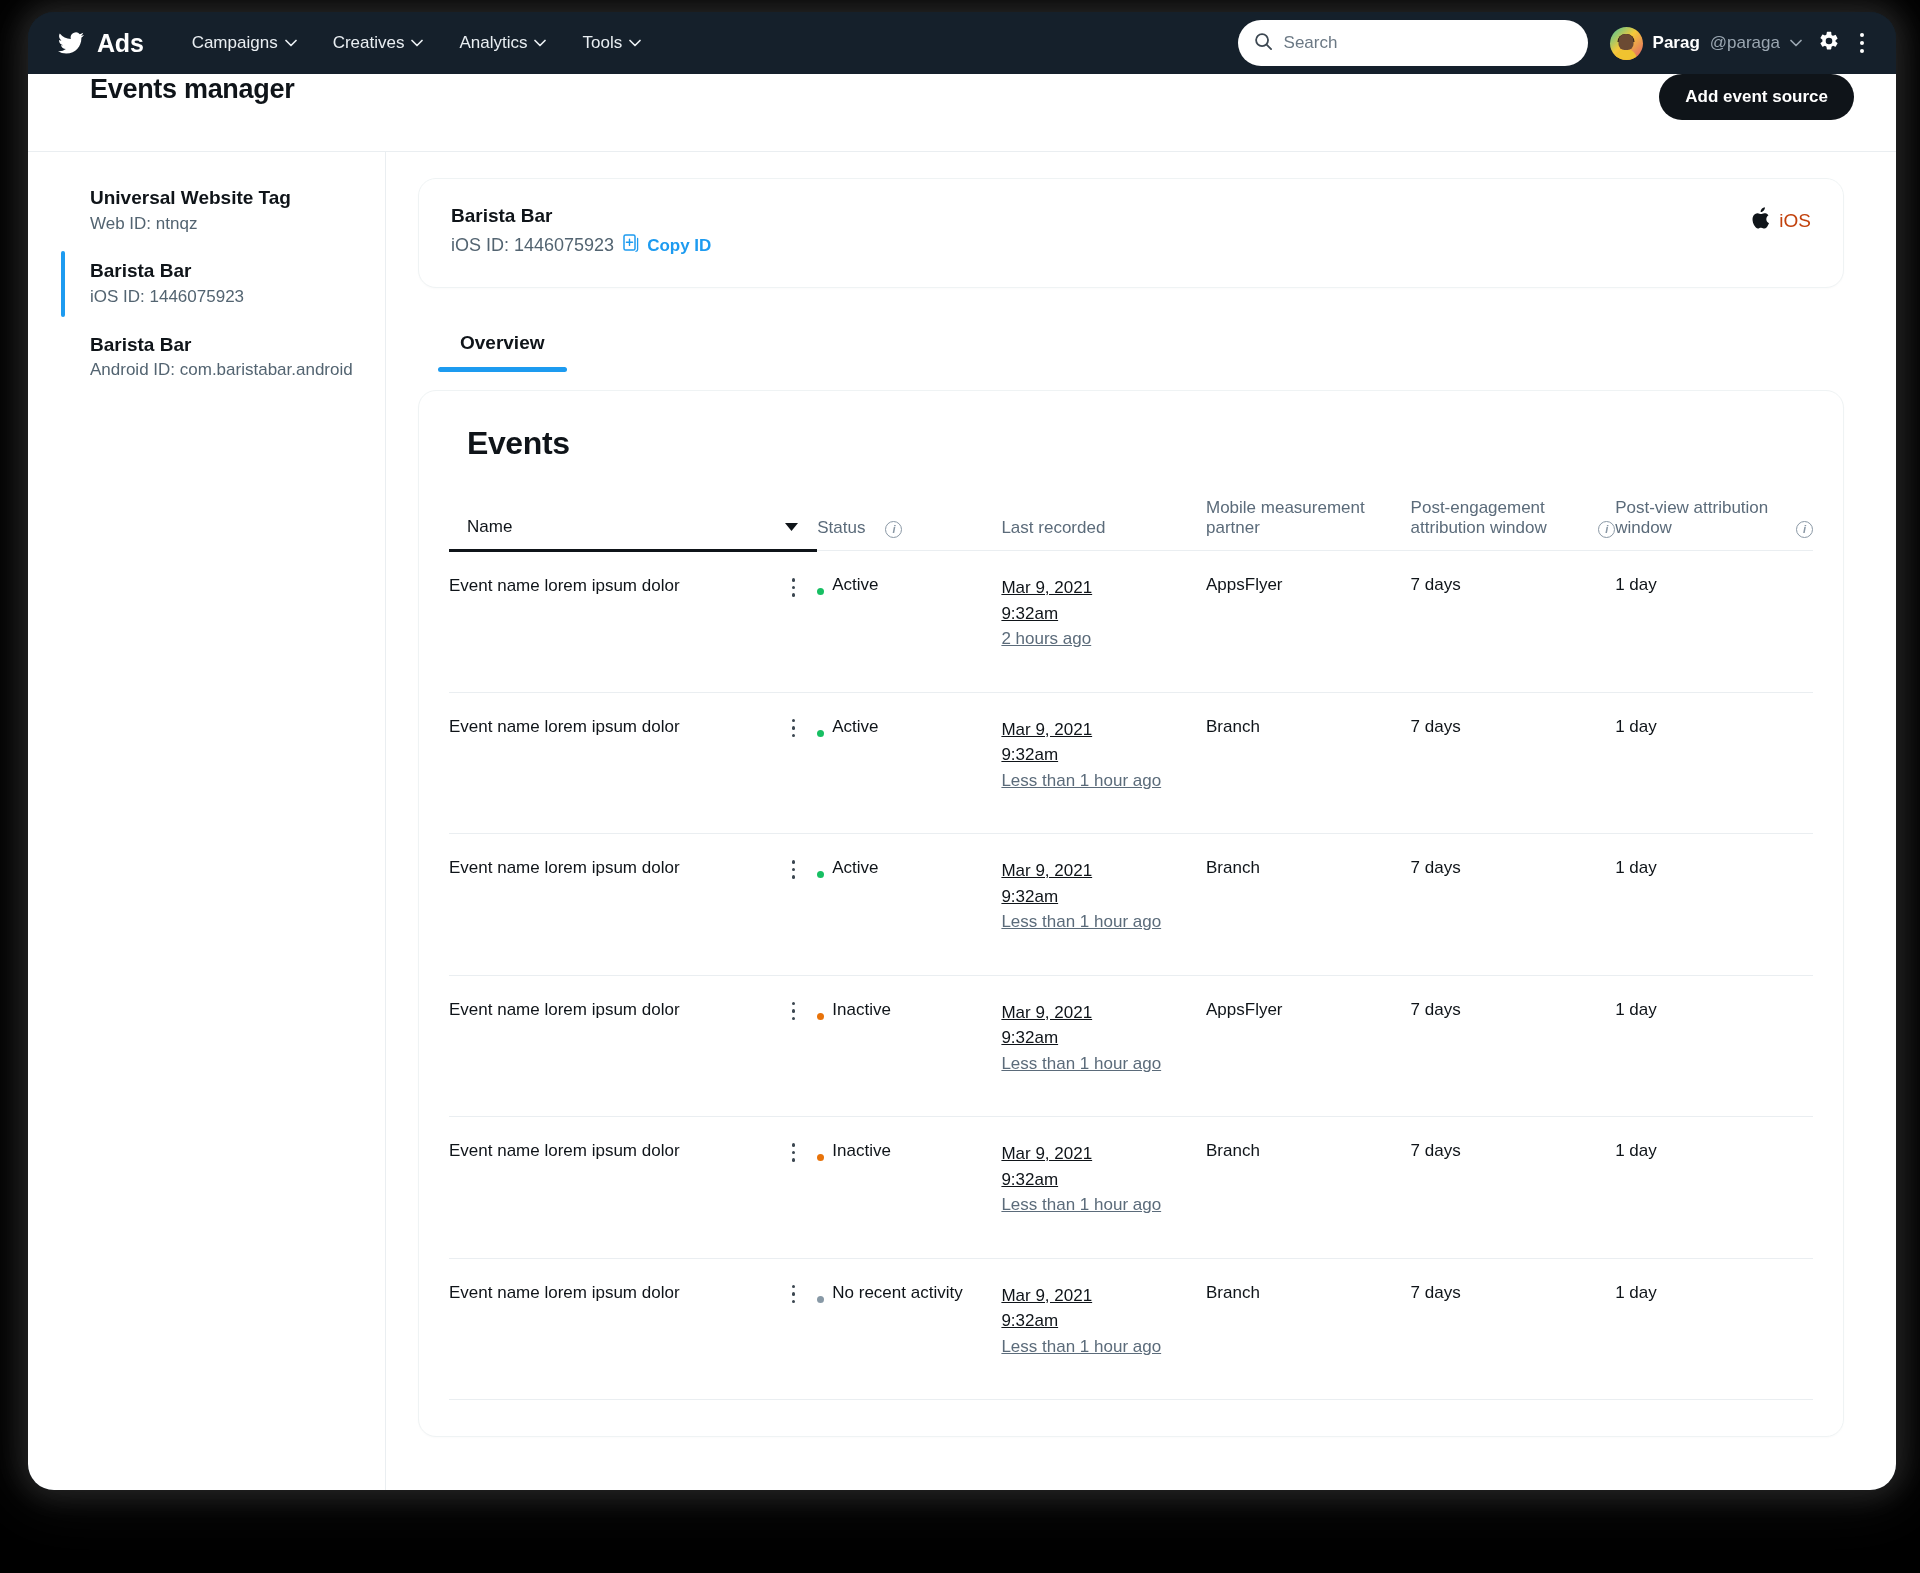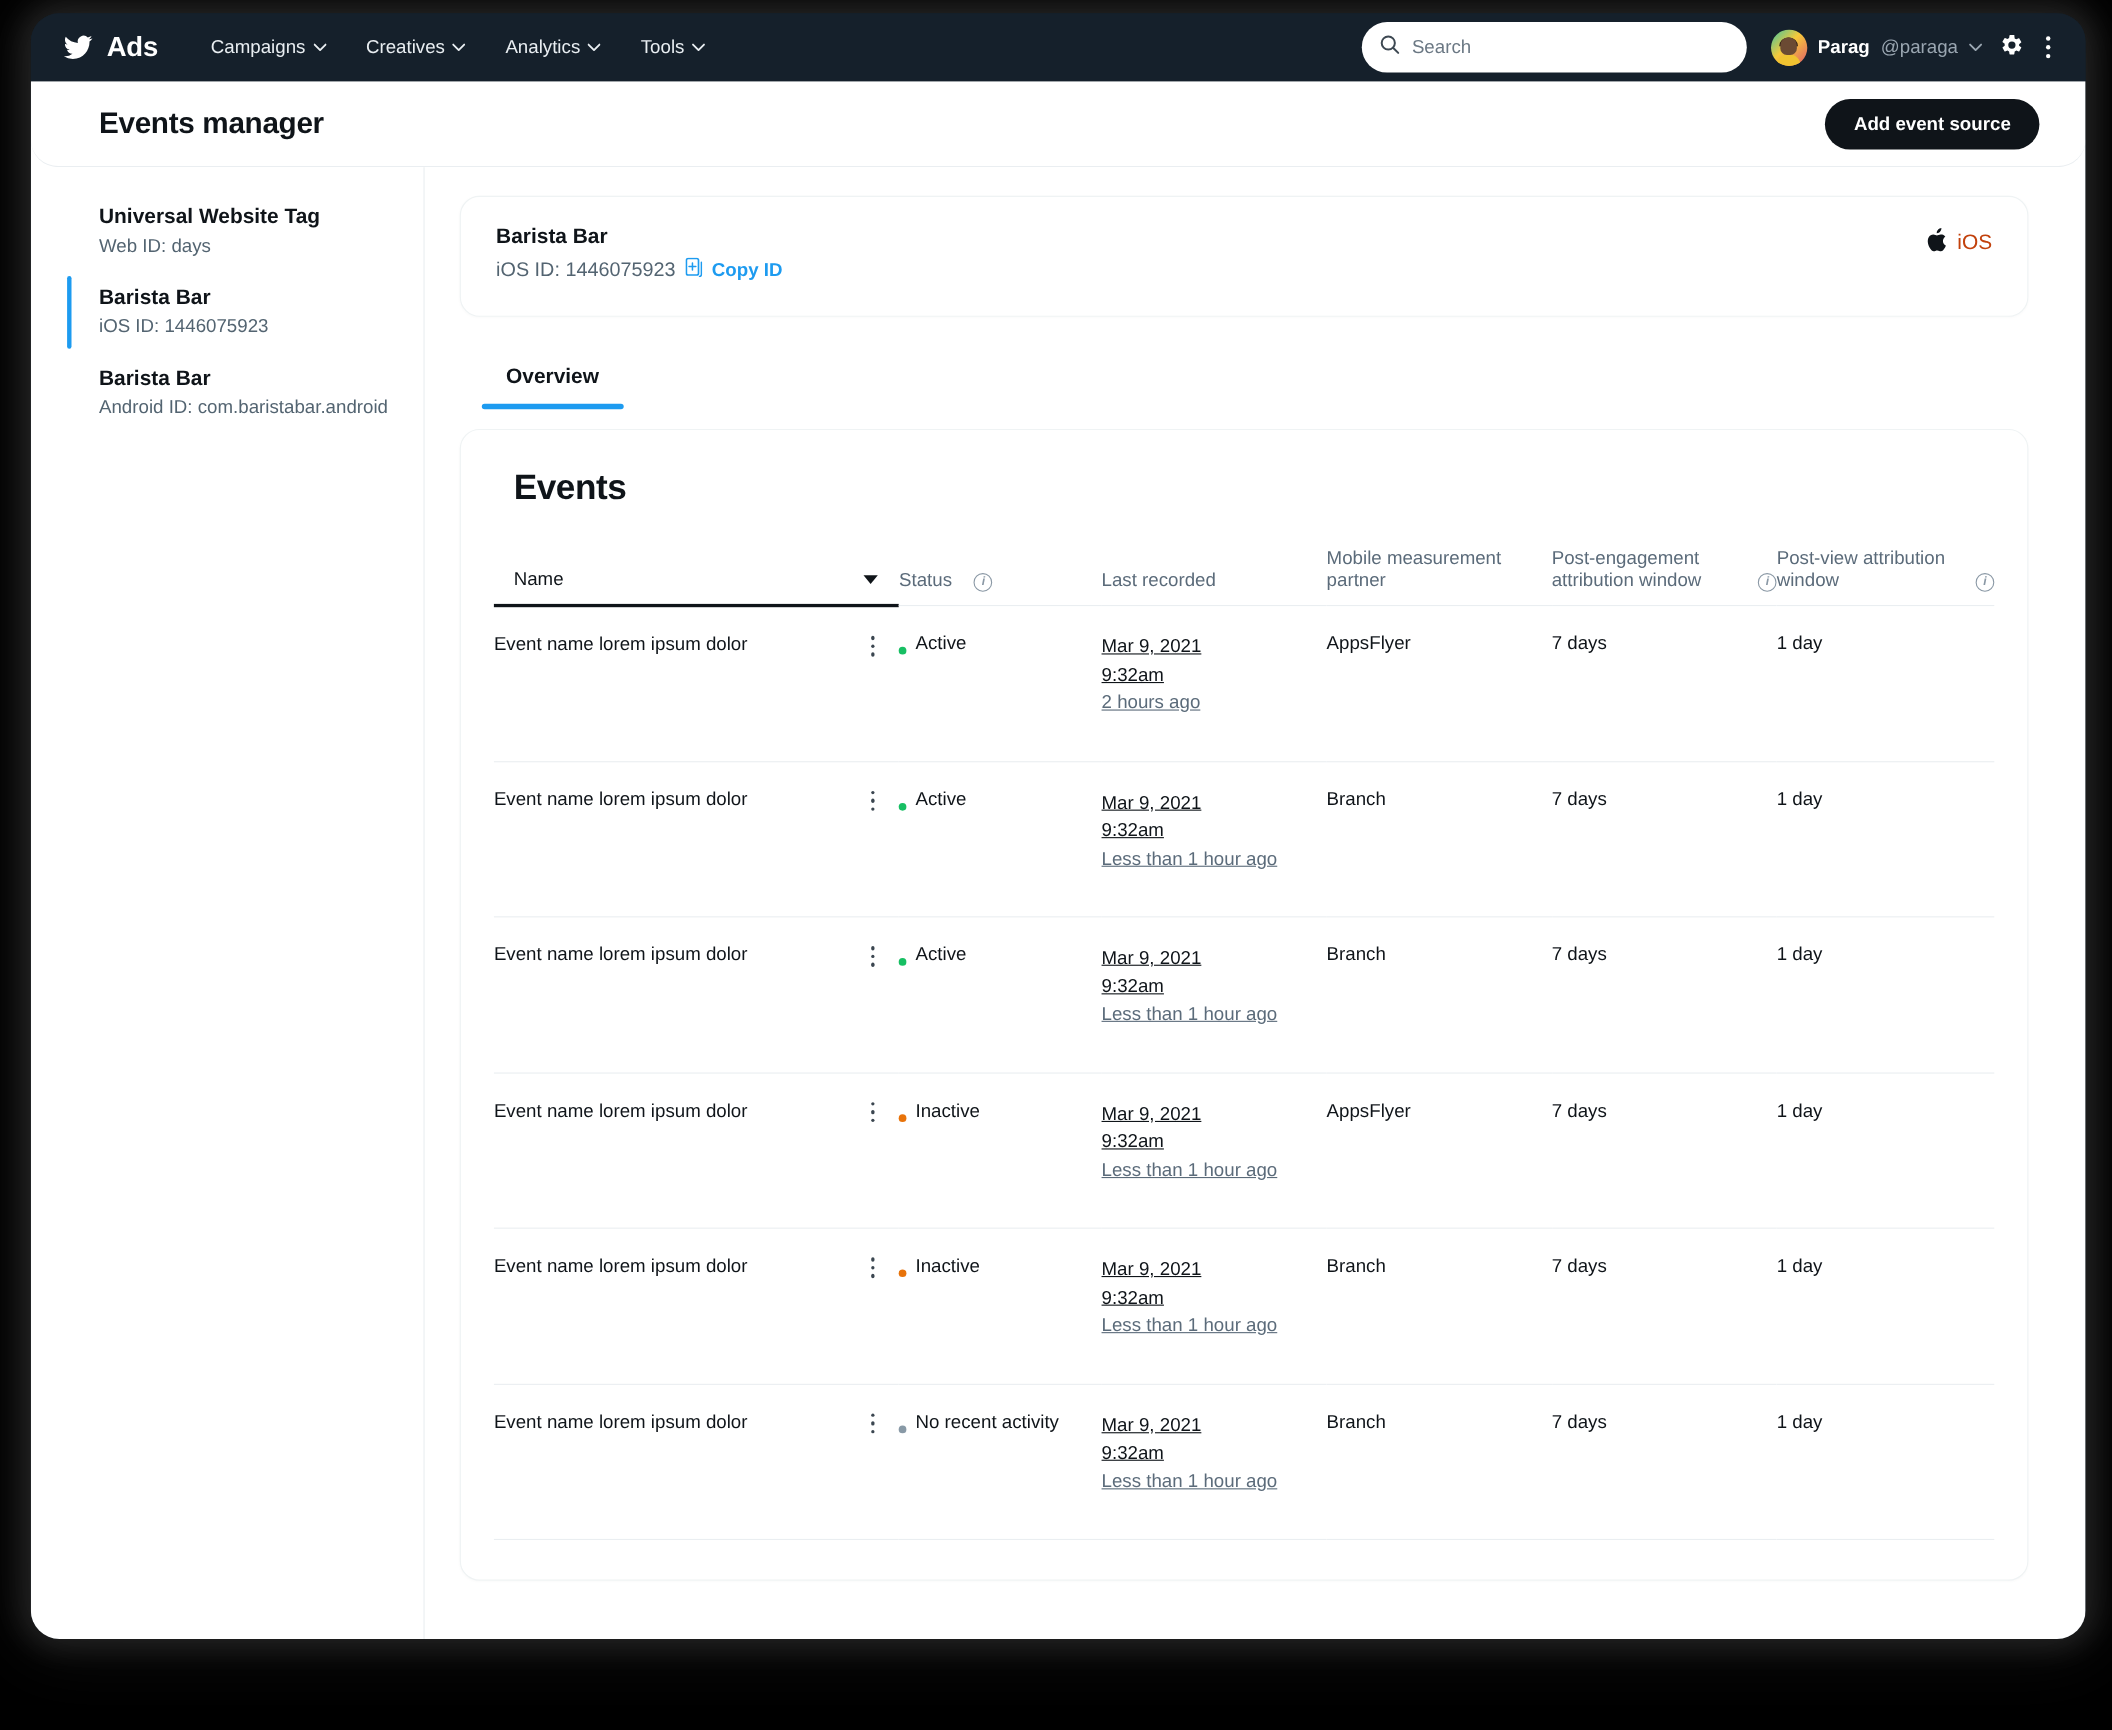--- a/index.html
+++ b/index.html
@@ -73,22 +73,22 @@
   }
   .pname { color: #ffffff; font-size: 17px; font-weight: 700; }
   .phandle { color: #9aa6b1; font-size: 17px; font-weight: 400; }
   .gear { margin-left: 16px; cursor:pointer; }
   .kebab-nav { margin-left: 14px; cursor:pointer; display:flex; flex-direction:column; gap:4px; align-items:center; padding: 4px 6px;}
   .kebab-nav i { width:4px; height:4px; border-radius:50%; background:#ffffff; display:block; }
 
   
   .body-wrap { background: #ffffff; height: 1416px; }
   .page-header {
-    height: 78px; display:flex; align-items:center;
-    padding: 0 42px 0 62px; border-bottom: 1px solid #eaeef1; border-radius: 25px;
+    height: 78px; display:flex; align-items:flex-start;
+    padding: 0 42px 0 62px; border-bottom: 1px solid #eaeef1;
   }
   .page-title { font-size: 27px; font-weight: 700; color: #0f1419; letter-spacing:-0.3px;}
   .ph-spacer { flex: 1; }
   .btn-outline {
     height: 46px; padding: 0 26px; border-radius: 24px;
     border: 1px solid #cfd9de; background: #fff; color: #0f1419;
     font-size: 17px; font-weight: 700; cursor: pointer;
     font-family: "Liberation Sans", sans-serif;
     display:flex; align-items:center;
   }
@@ -281,21 +281,21 @@
       <div class="page-title">Events manager</div>
       <div class="ph-spacer"></div>
       <button class="btn-dark">Add event source</button>
     </div>
 
     <div class="columns">
 
       <div class="sidebar">
         <div class="side-item">
           <div class="side-title">Universal Website Tag</div>
-          <div class="side-sub">Web ID: days</div>
+          <div class="side-sub">Web ID: ntnqz</div>
         </div>
         <div class="side-item active">
           <div class="side-title">Barista Bar</div>
           <div class="side-sub">iOS ID: 1446075923</div>
         </div>
         <div class="side-item">
           <div class="side-title">Barista Bar</div>
           <div class="side-sub">Android ID: com.baristabar.android</div>
         </div>
       </div>

